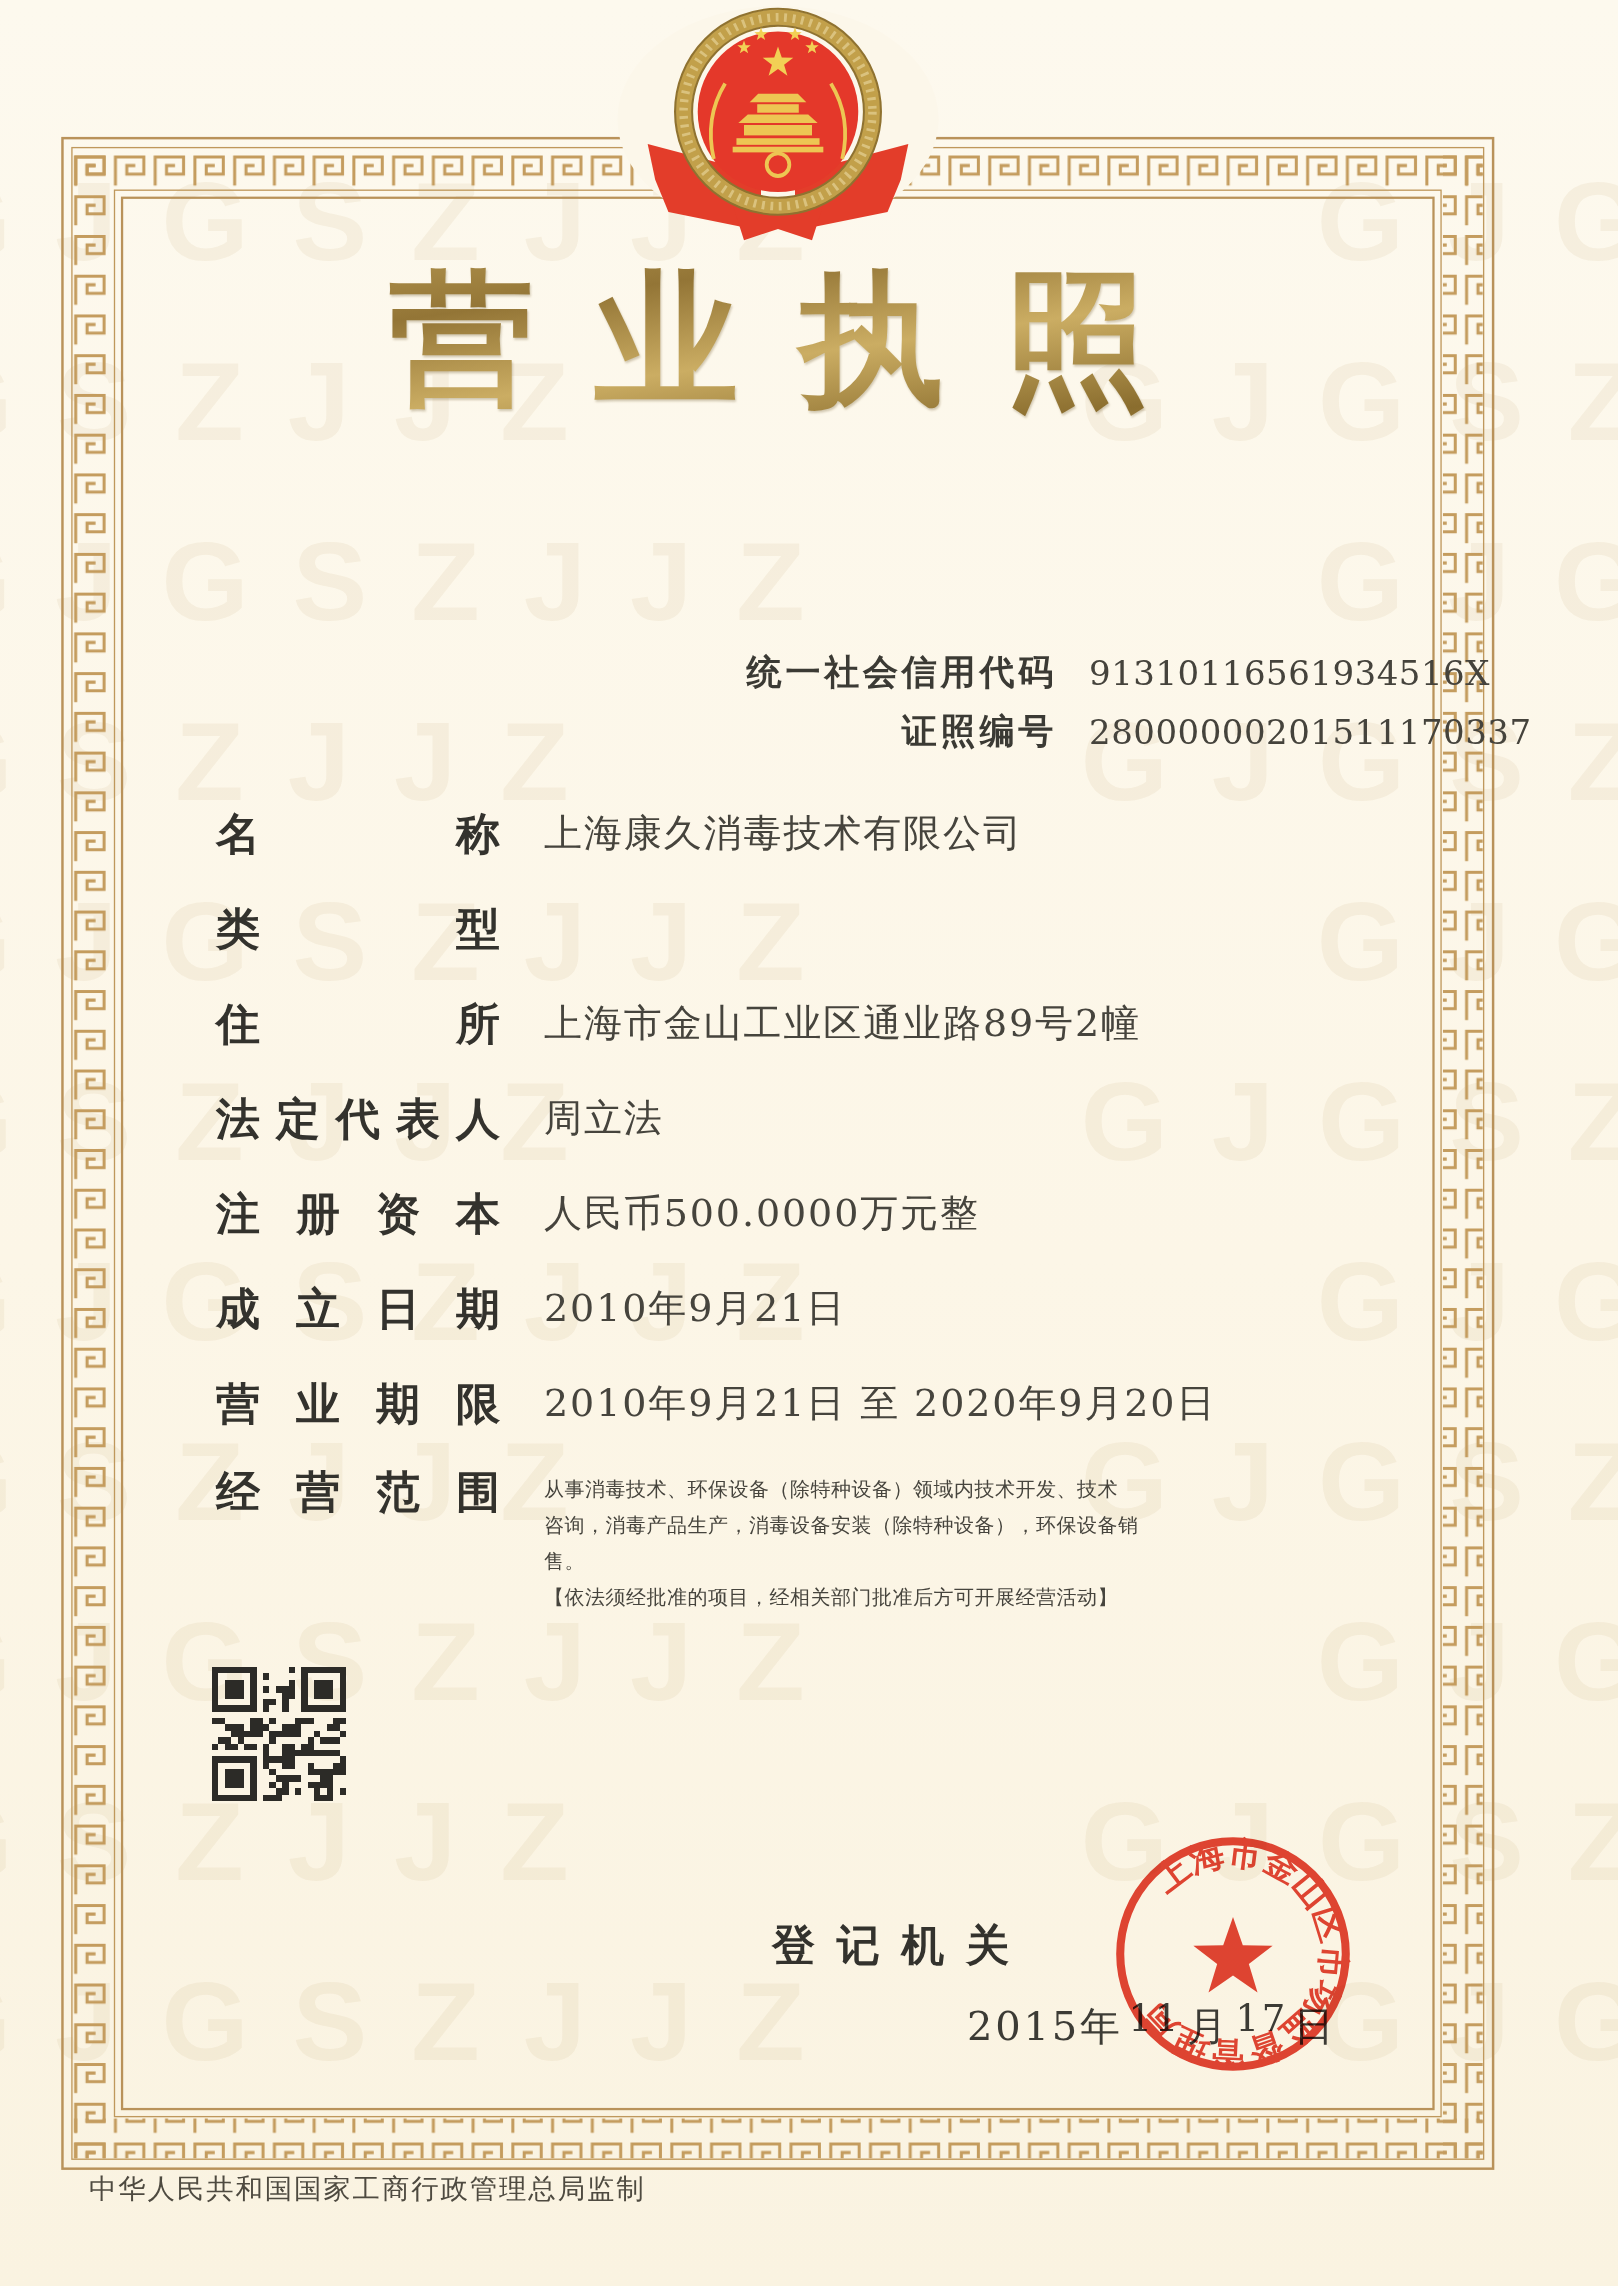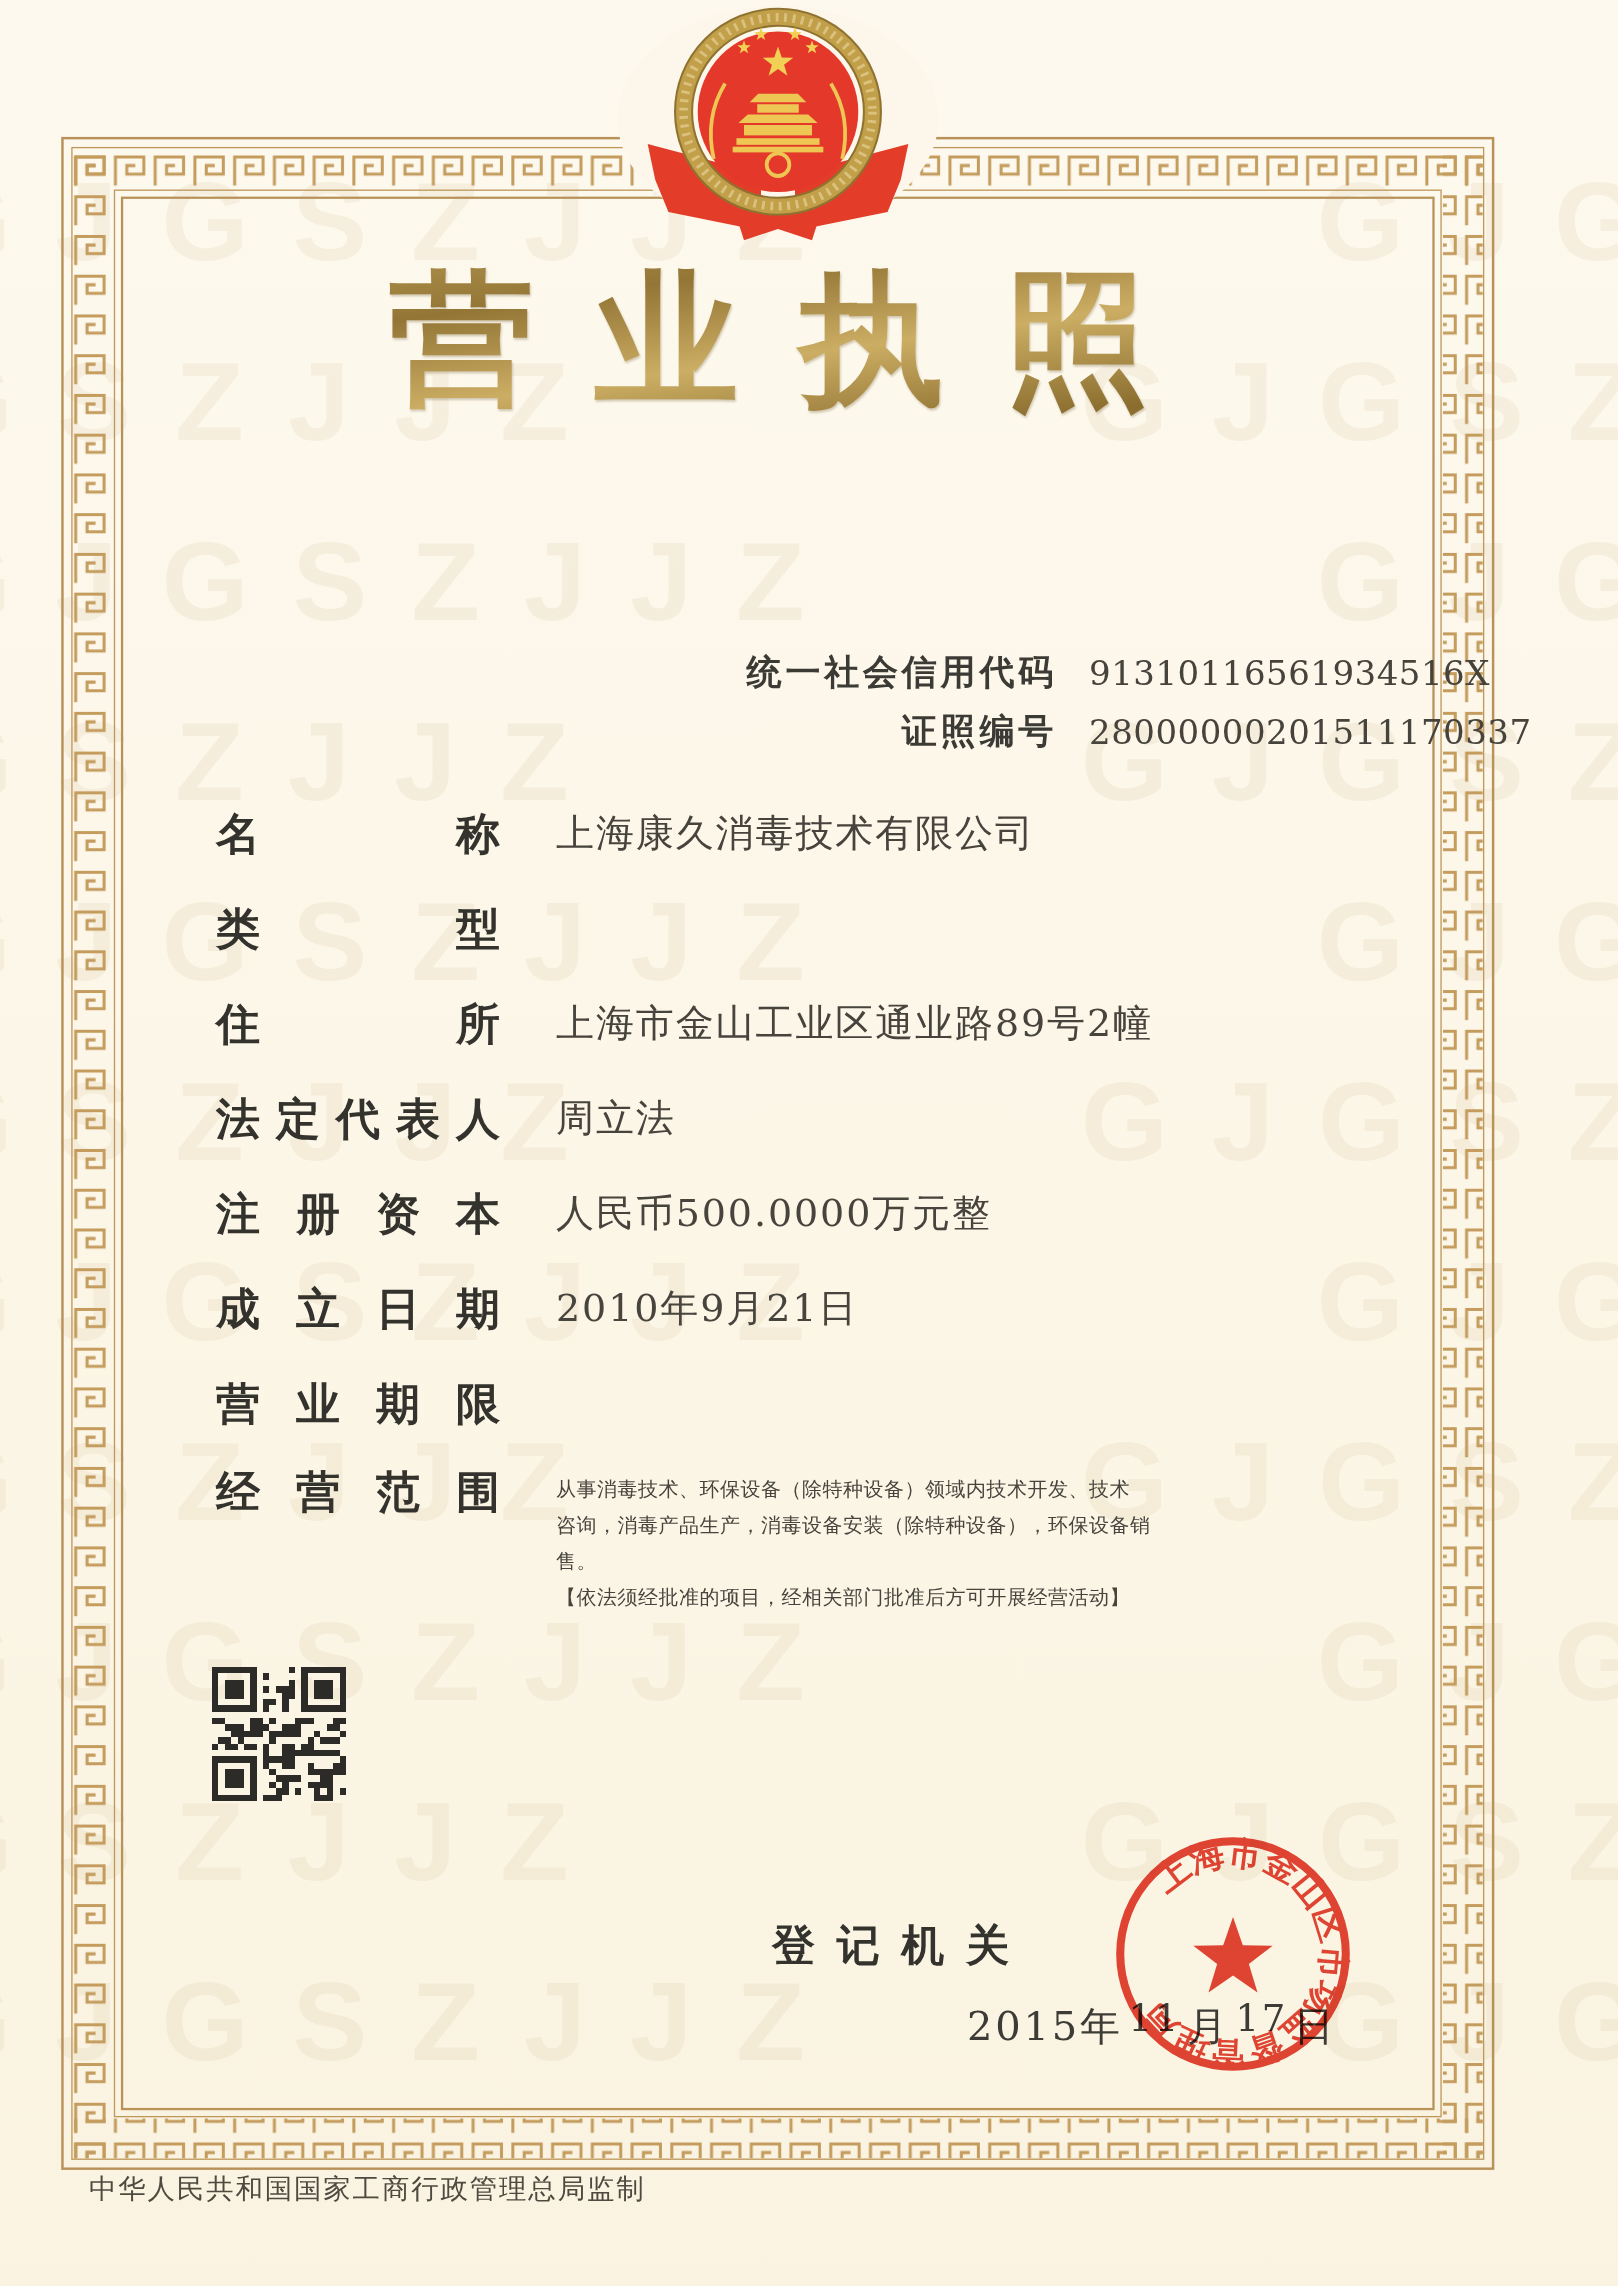--- a/index.html
+++ b/index.html
@@ -37,21 +37,21 @@
   
   .fields{position:absolute;left:216px;top:806px;width:1202px;}
   .f-row{display:flex;align-items:center;height:55px;margin-bottom:40px;}
   .f-row.scope{align-items:flex-start;height:auto;}
   .f-label{
     width:284px;font-size:44px;font-weight:700;color:#33322d;
     display:flex;justify-content:space-between;line-height:55px;
   }
   .f-row.scope .f-label{line-height:42px;}
   .f-value{
-    margin-left:56px;font-family:"DejaVu Serif","Liberation Serif",serif;
+    margin-left:44px;font-family:"DejaVu Serif","Liberation Serif",serif;
     font-size:38px;color:#46443d;letter-spacing:1.9px;white-space:nowrap;
   }
   .f-value.scope-text{font-size:20px;line-height:36px;letter-spacing:0.5px;width:833px;white-space:normal;}
   .scope-line{white-space:nowrap;}
   
   .qr{position:absolute;left:212px;top:1667px;width:134px;height:134px;}
   
   .reg-authority{
     position:absolute;left:772px;top:1917px;width:237px;
     font-size:43px;font-weight:700;color:#33322d;display:flex;justify-content:space-between;
@@ -193,20 +193,21 @@
       </div>
     <div class="f-value">2010年9月21日</div>
   </div>
   <div class="f-row">
     <div class="f-label">
         <span>营</span>
         <span>业</span>
         <span>期</span>
         <span>限</span>
       </div>
+    <div class="f-value">2010年9月21日 至 2020年9月20日</div>
   </div>
   <div class="f-row scope">
     <div class="f-label">
         <span>经</span>
         <span>营</span>
         <span>范</span>
         <span>围</span>
       </div>
     <div class="f-value scope-text">
       <div class="scope-line">从事消毒技术、环保设备（除特种设备）领域内技术开发、技术</div>

